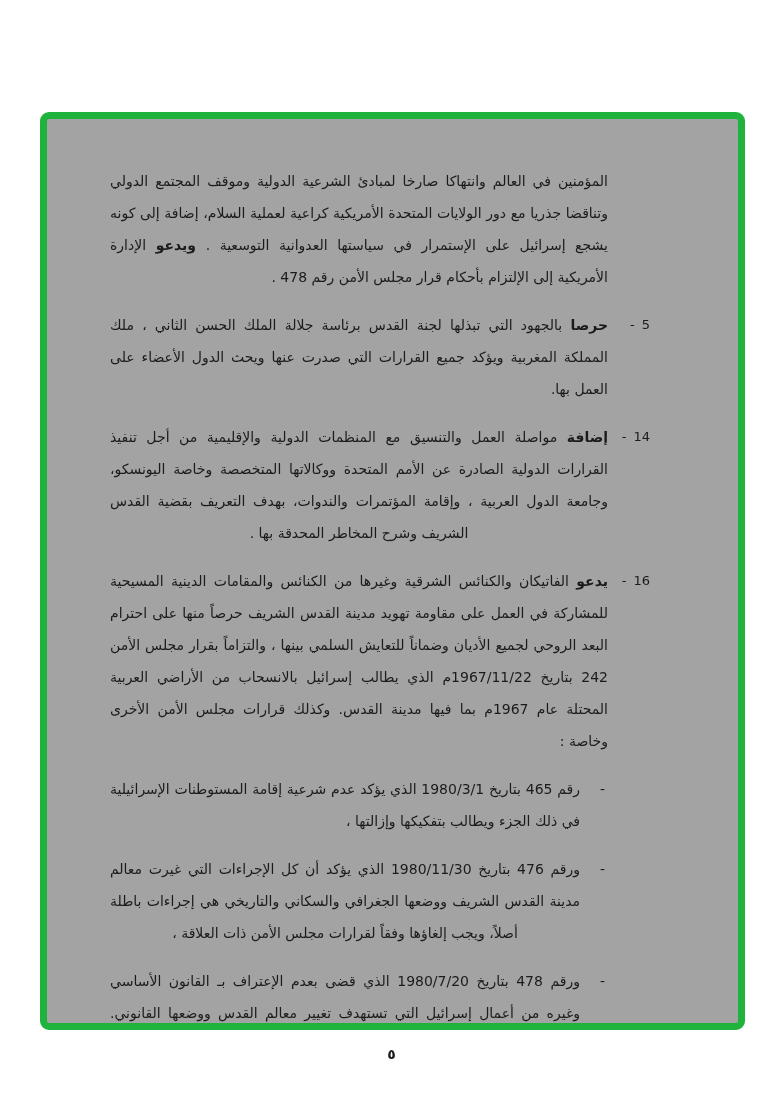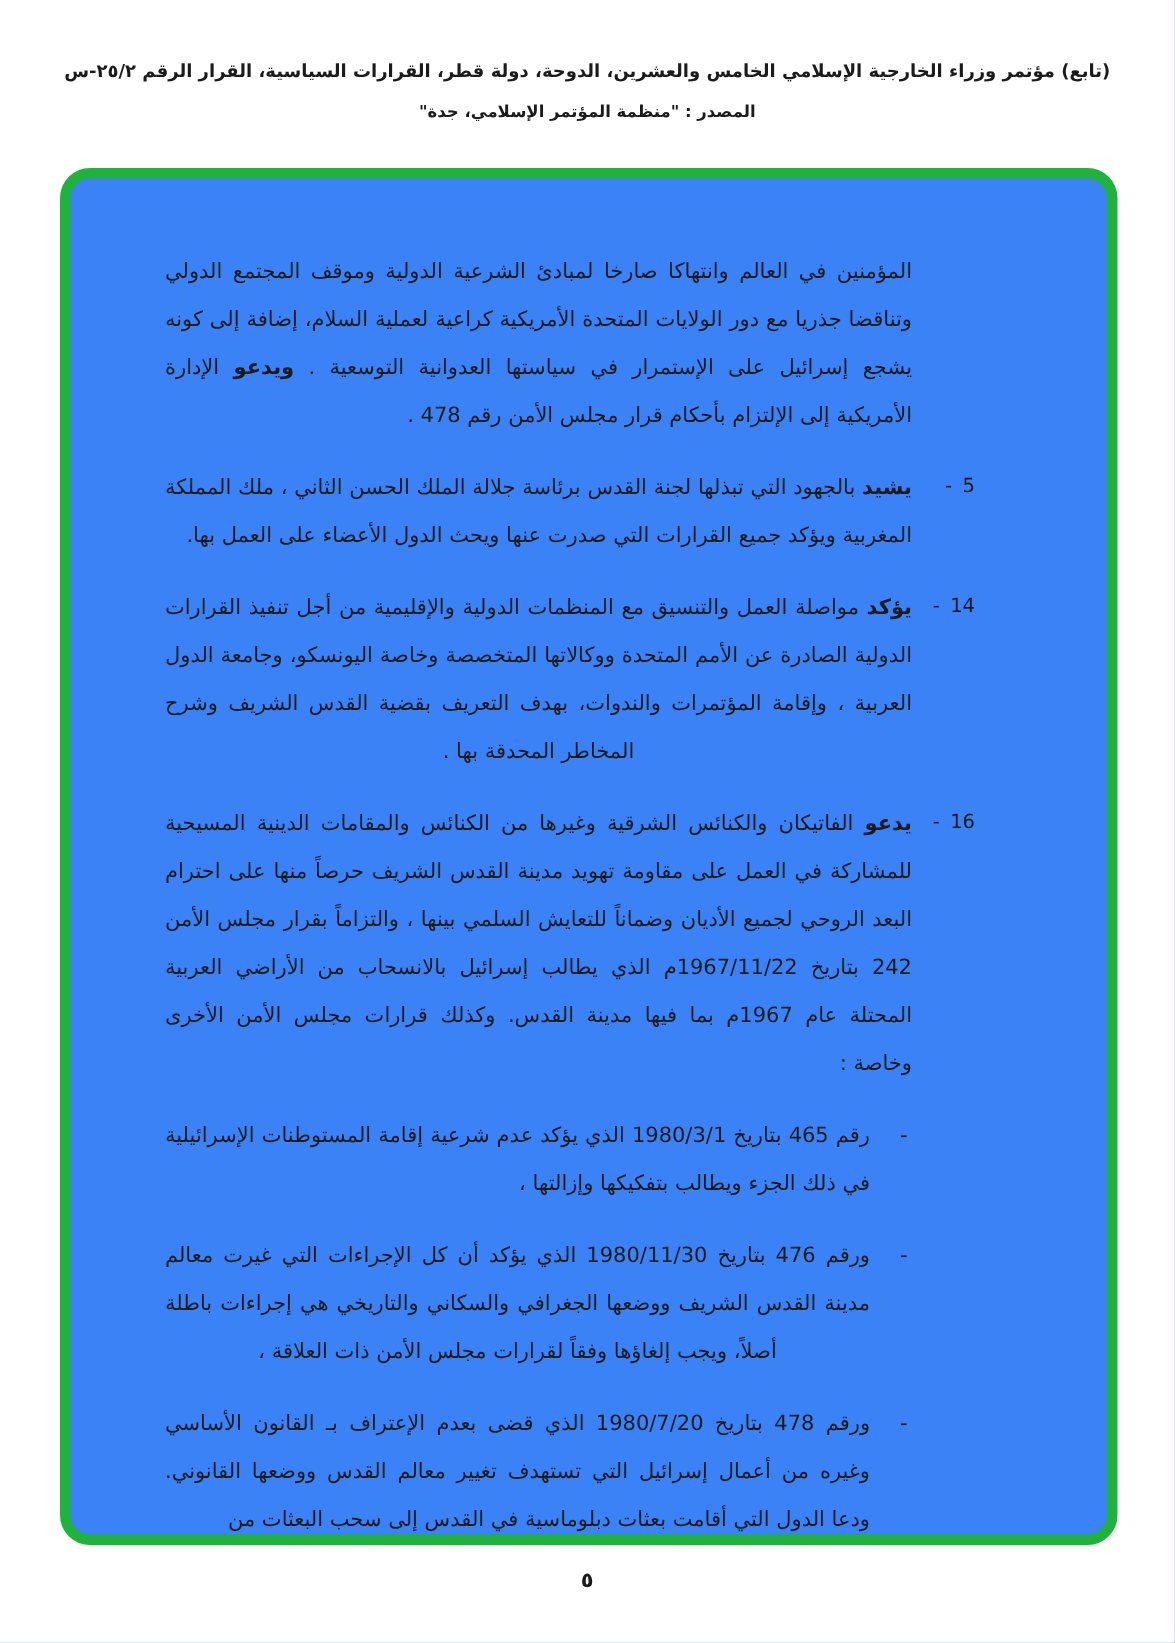--- a/index.html
+++ b/index.html
@@ -32,22 +32,22 @@
     margin-top: 14px;
   }
   .frame {
     position: absolute;
     left: 40px;
     top: 112px;
     width: 705px;
     height: 918px;
     box-sizing: border-box;
     border: 7px solid #1fb23c;
-    border-radius: 20px;
-    background: #3b82f6;
+    border-radius: 9px;
+    background: #a3a3a3;
     overflow: hidden;
   }
   .content {
     direction: rtl;
     text-align: justify;
     padding: 46px 88px 0 63px;
     font-size: 14px;
     line-height: 32px;
   }
   .para { margin: 0 0 16px 0; }
@@ -74,44 +74,40 @@
     text-align: center;
     font-weight: bold;
     font-size: 14px;
   }
 </style>
 </head>
 <body>
 
 <div class="page">
 
-  <div class="header">
-    <div class="h1">(تابع) مؤتمر وزراء الخارجية الإسلامي الخامس والعشرين، الدوحة، دولة قطر، القرارات السياسية، القرار الرقم ٢٥/٢-س</div>
-    <div class="h2">المصدر :  "منظمة المؤتمر الإسلامي، جدة"</div>
-  </div>
 
   <div class="frame">
     <div class="content">
 
       <p class="para intro"><span>المؤمنين في العالم وانتهاكا صارخا لمبادئ الشرعية الدولية وموقف المجتمع الدولي وتناقضا جذريا مع دور الولايات المتحدة الأمريكية كراعية لعملية السلام، إضافة إلى كونه يشجع إسرائيل على الإستمرار في سياستها العدوانية التوسعية . </span><span class="lead">ويدعو</span><span> الإدارة الأمريكية إلى الإلتزام بأحكام قرار مجلس الأمن رقم 478 .</span></p>
 
       <div class="item">
         <div class="num">
             <span>5</span>
             <span>-</span>
           </div>
-        <div class="itext"><span class="lead">يشيد</span><span> بالجهود التي تبذلها لجنة القدس برئاسة جلالة الملك الحسن الثاني ، ملك المملكة المغربية ويؤكد جميع القرارات التي صدرت عنها ويحث الدول الأعضاء على العمل بها.</span></div>
+        <div class="itext"><span class="lead">حرصا</span><span> بالجهود التي تبذلها لجنة القدس برئاسة جلالة الملك الحسن الثاني ، ملك المملكة المغربية ويؤكد جميع القرارات التي صدرت عنها ويحث الدول الأعضاء على العمل بها.</span></div>
       </div>
 
       <div class="item">
         <div class="num">
             <span>14</span>
             <span>-</span>
           </div>
-        <div class="itext center-last"><span class="lead">يؤكد</span><span> مواصلة العمل والتنسيق مع المنظمات الدولية والإقليمية من أجل تنفيذ القرارات الدولية الصادرة عن الأمم المتحدة ووكالاتها المتخصصة وخاصة اليونسكو، وجامعة الدول العربية ، وإقامة المؤتمرات والندوات، بهدف التعريف بقضية القدس الشريف وشرح المخاطر المحدقة بها .</span></div>
+        <div class="itext center-last"><span class="lead">إضافة</span><span> مواصلة العمل والتنسيق مع المنظمات الدولية والإقليمية من أجل تنفيذ القرارات الدولية الصادرة عن الأمم المتحدة ووكالاتها المتخصصة وخاصة اليونسكو، وجامعة الدول العربية ، وإقامة المؤتمرات والندوات، بهدف التعريف بقضية القدس الشريف وشرح المخاطر المحدقة بها .</span></div>
       </div>
 
       <div class="item">
         <div class="num">
             <span>16</span>
             <span>-</span>
           </div>
         <div class="itext"><span class="lead">يدعو</span><span> الفاتيكان والكنائس الشرقية وغيرها من الكنائس والمقامات الدينية المسيحية للمشاركة في العمل على مقاومة تهويد مدينة القدس الشريف حرصاً منها على احترام البعد الروحي لجميع الأديان وضماناً للتعايش السلمي بينها ، والتزاماً بقرار مجلس الأمن 242 بتاريخ 1967/11/22م الذي يطالب إسرائيل بالانسحاب من الأراضي العربية المحتلة عام 1967م بما فيها مدينة القدس. وكذلك قرارات مجلس الأمن الأخرى وخاصة :</span></div>
       </div>
 

